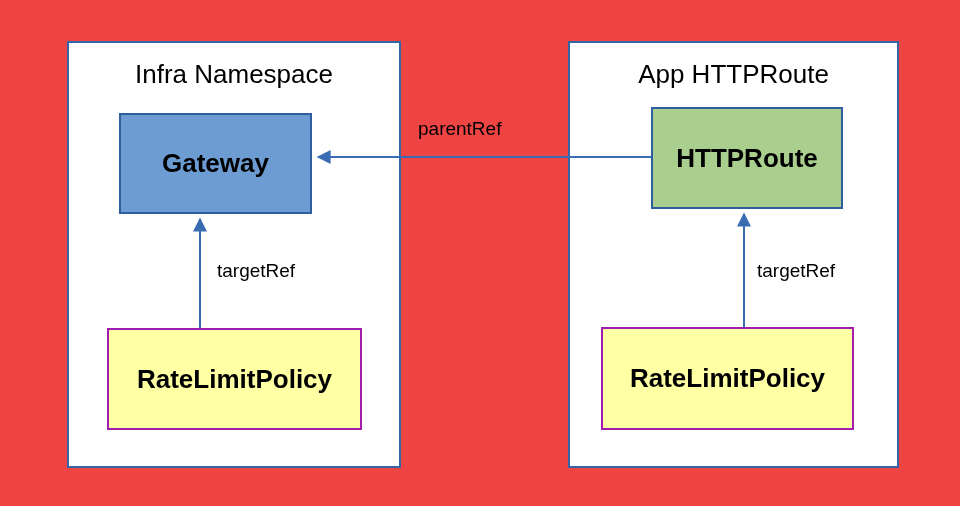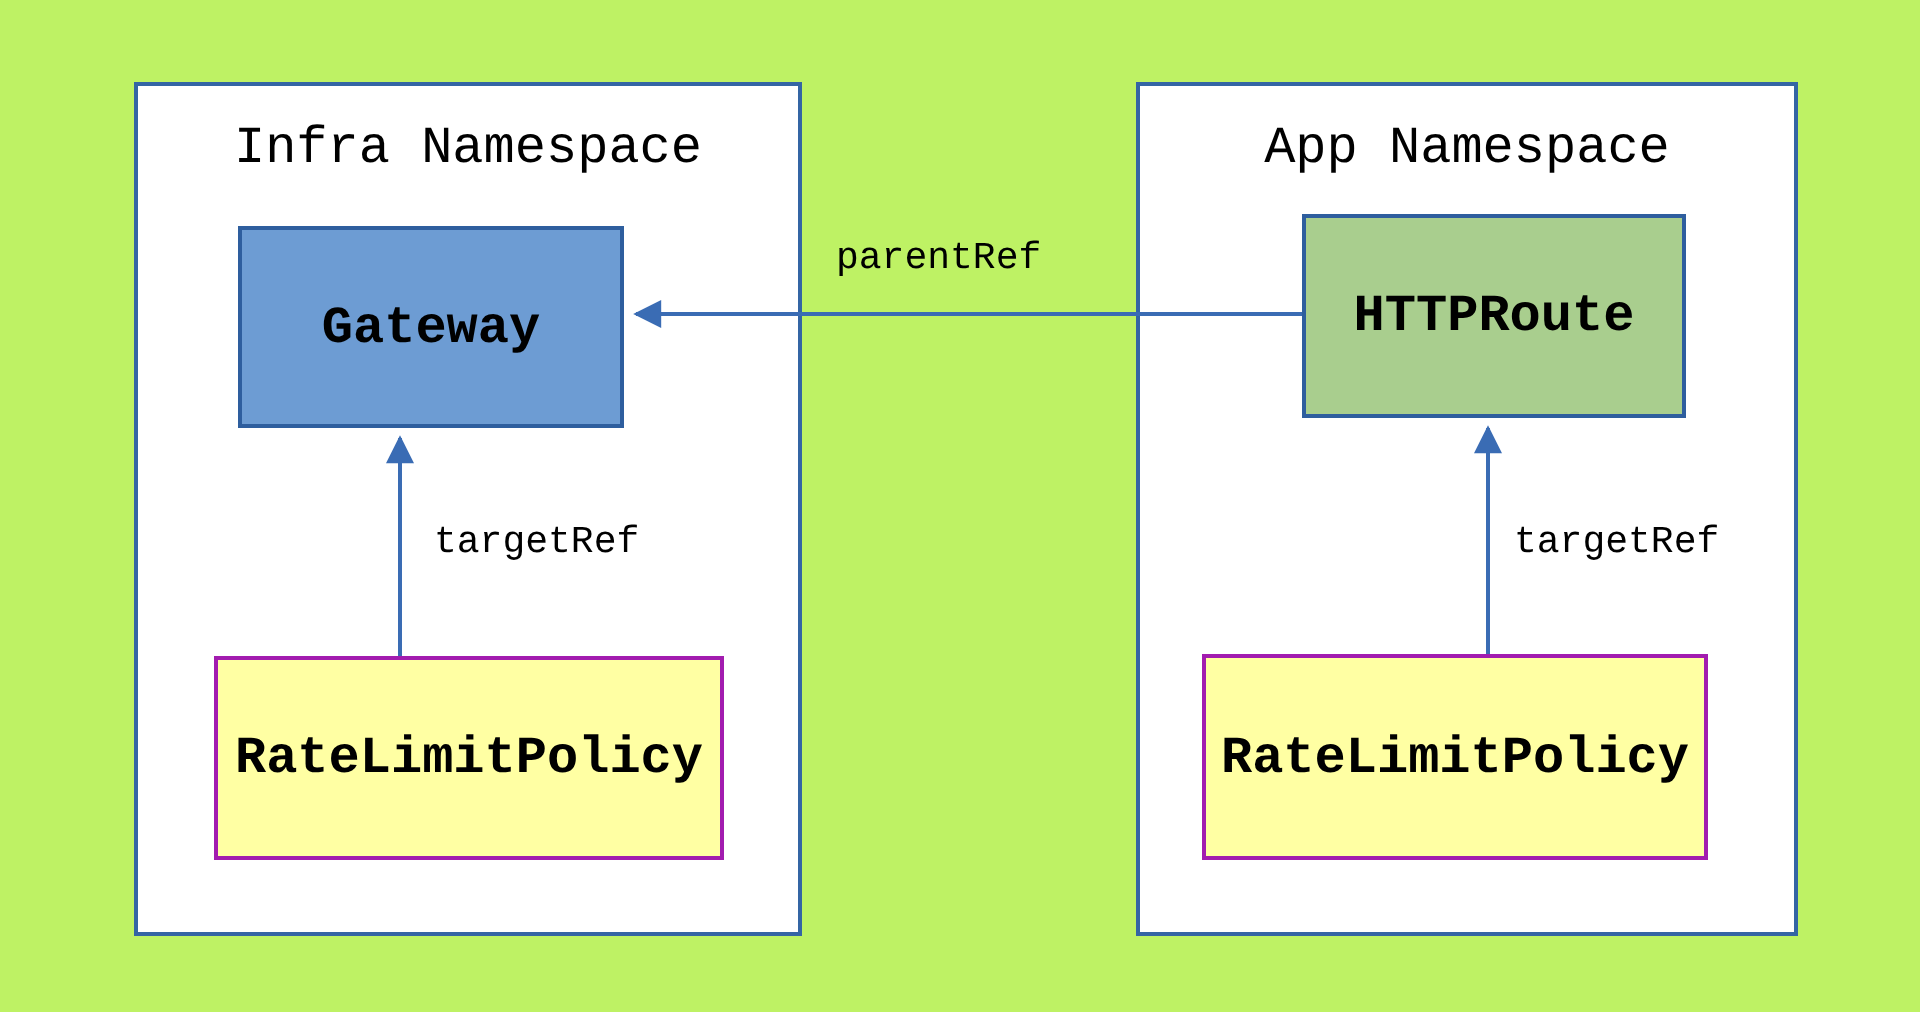--- a/index.html
+++ b/index.html
@@ -5,23 +5,22 @@
   html, body {
     margin: 0;
     padding: 0;
     background: #FFFFFF;
     font-family: "Liberation Sans", sans-serif;
   }
   .canvas {
     position: relative;
     width: 960px;
     height: 506px;
-    background: #bef264;
+    background: #ef4444;
     overflow: hidden;
-    font-family: Liberation Mono, monospace;
   }
   .ns-box {
     position: absolute;
     box-sizing: border-box;
     border: 2px solid #3465A4;
     background: #FFFFFF;
   }
   .ns-box.infra { left: 67px; top: 41px; width: 334px; height: 427px; }
   .ns-box.app   { left: 568px; top: 41px; width: 331px; height: 427px; }
   .ns-title {
@@ -80,21 +79,21 @@
 </head>
 <body>
 
 <div class="canvas">
 
   <div class="ns-box infra">
     <div class="ns-title">Infra Namespace</div>
   </div>
 
   <div class="ns-box app">
-    <div class="ns-title">App Namespace</div>
+    <div class="ns-title">App HTTPRoute</div>
   </div>
 
   <svg class="edges-svg" viewBox="0 0 960 506" xmlns="http://www.w3.org/2000/svg">
     <defs>
       <marker id="arrowhead" viewBox="0 0 10 10" refX="9" refY="5" markerWidth="18" markerHeight="14" markerUnits="userSpaceOnUse" orient="auto">
         <path d="M0,0 L10,5 L0,10 z" fill="#3A6CB4"></path>
       </marker>
     </defs>
     <line x1="651" y1="157" x2="318" y2="157" stroke="#3A6CB4" stroke-width="2" marker-end="url(#arrowhead)"></line>
     <line x1="200" y1="328" x2="200" y2="219" stroke="#3A6CB4" stroke-width="2" marker-end="url(#arrowhead)"></line>

